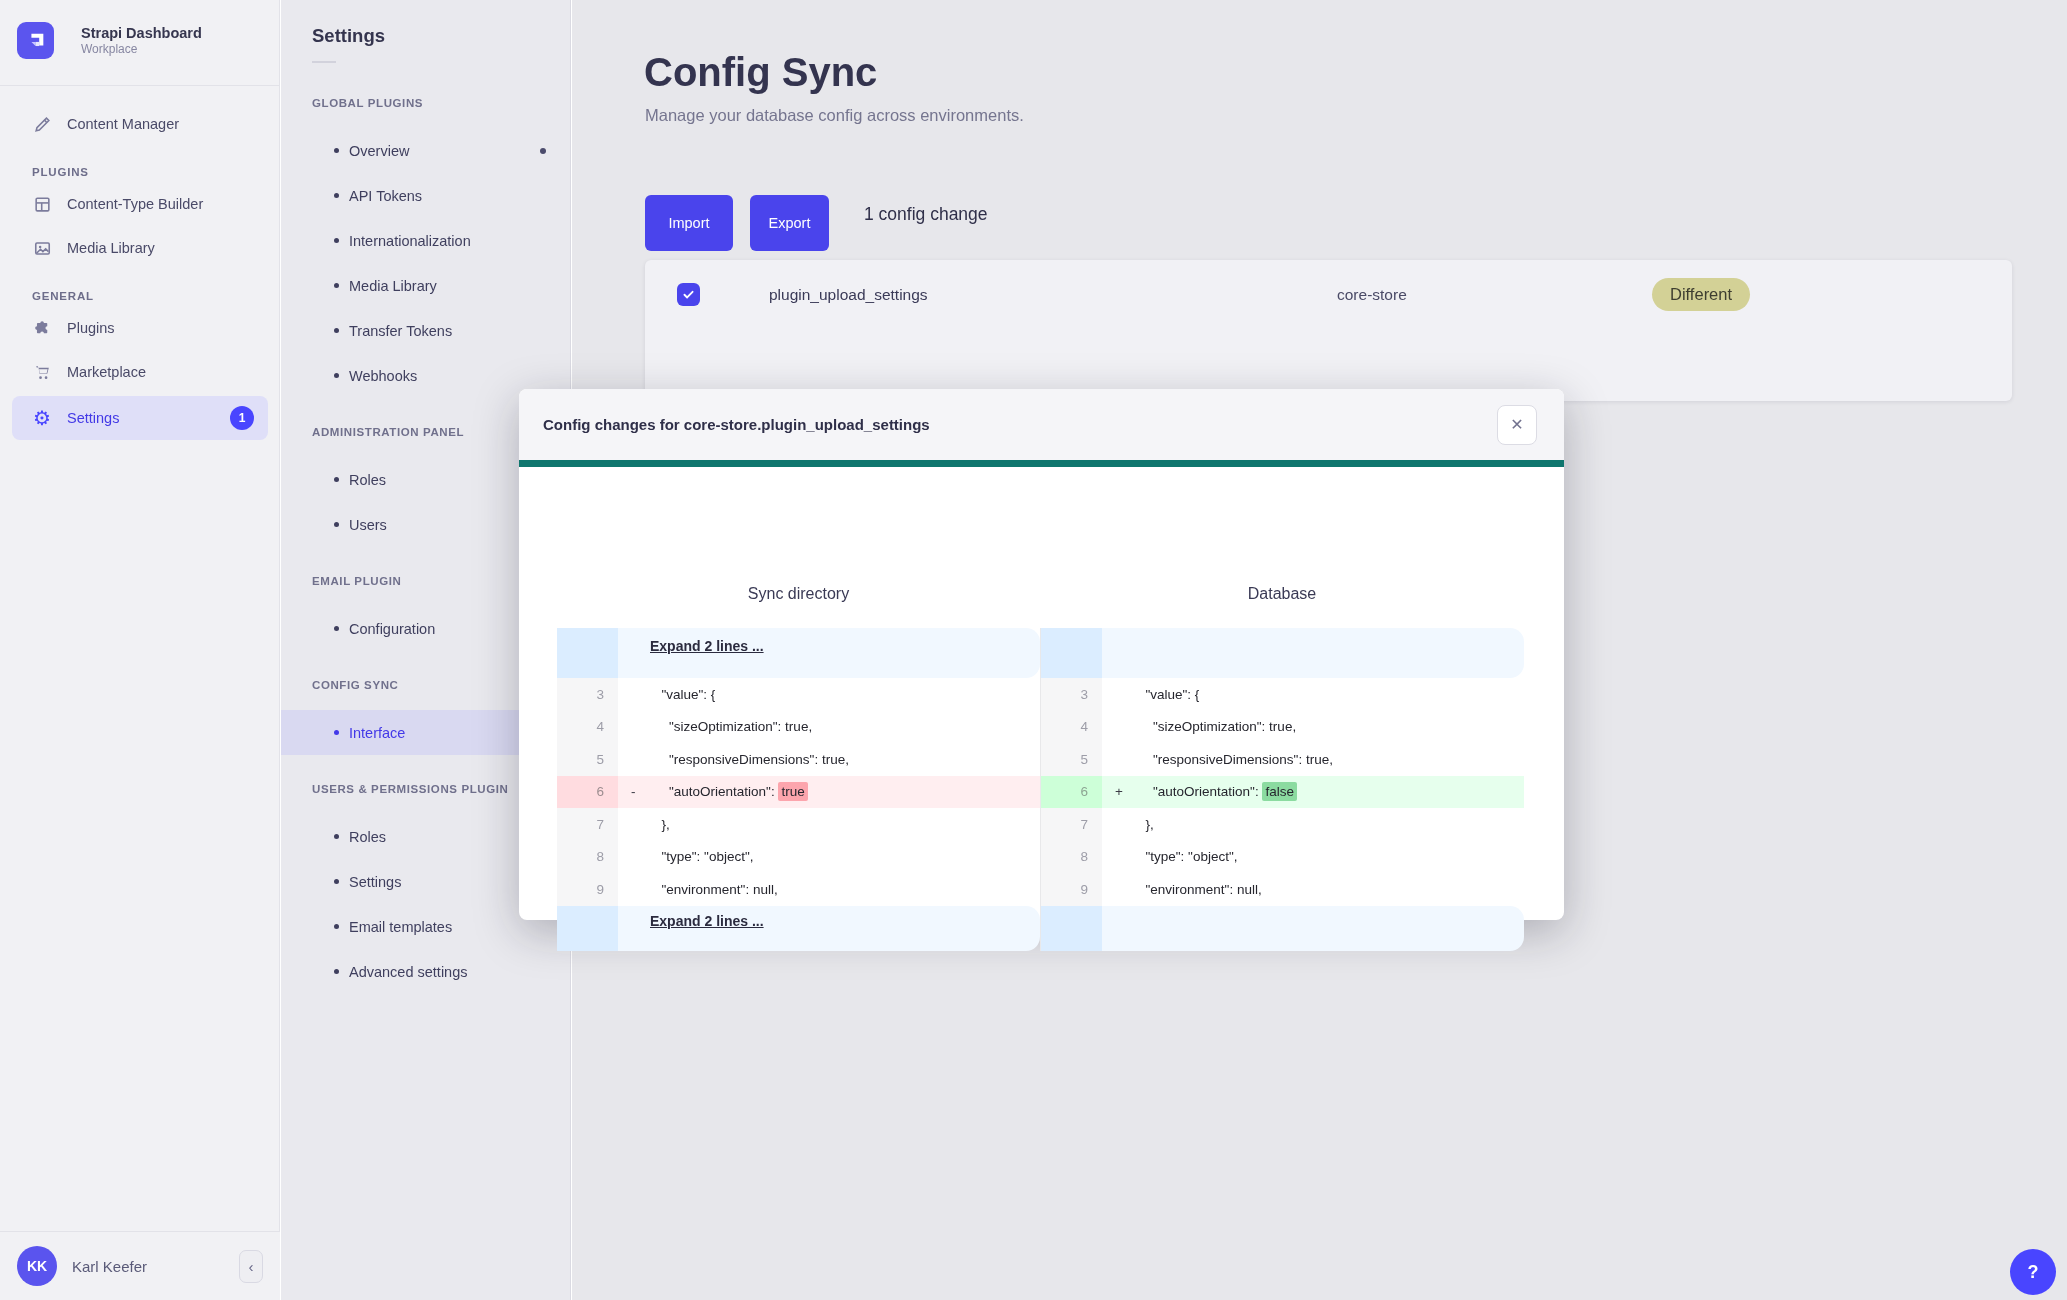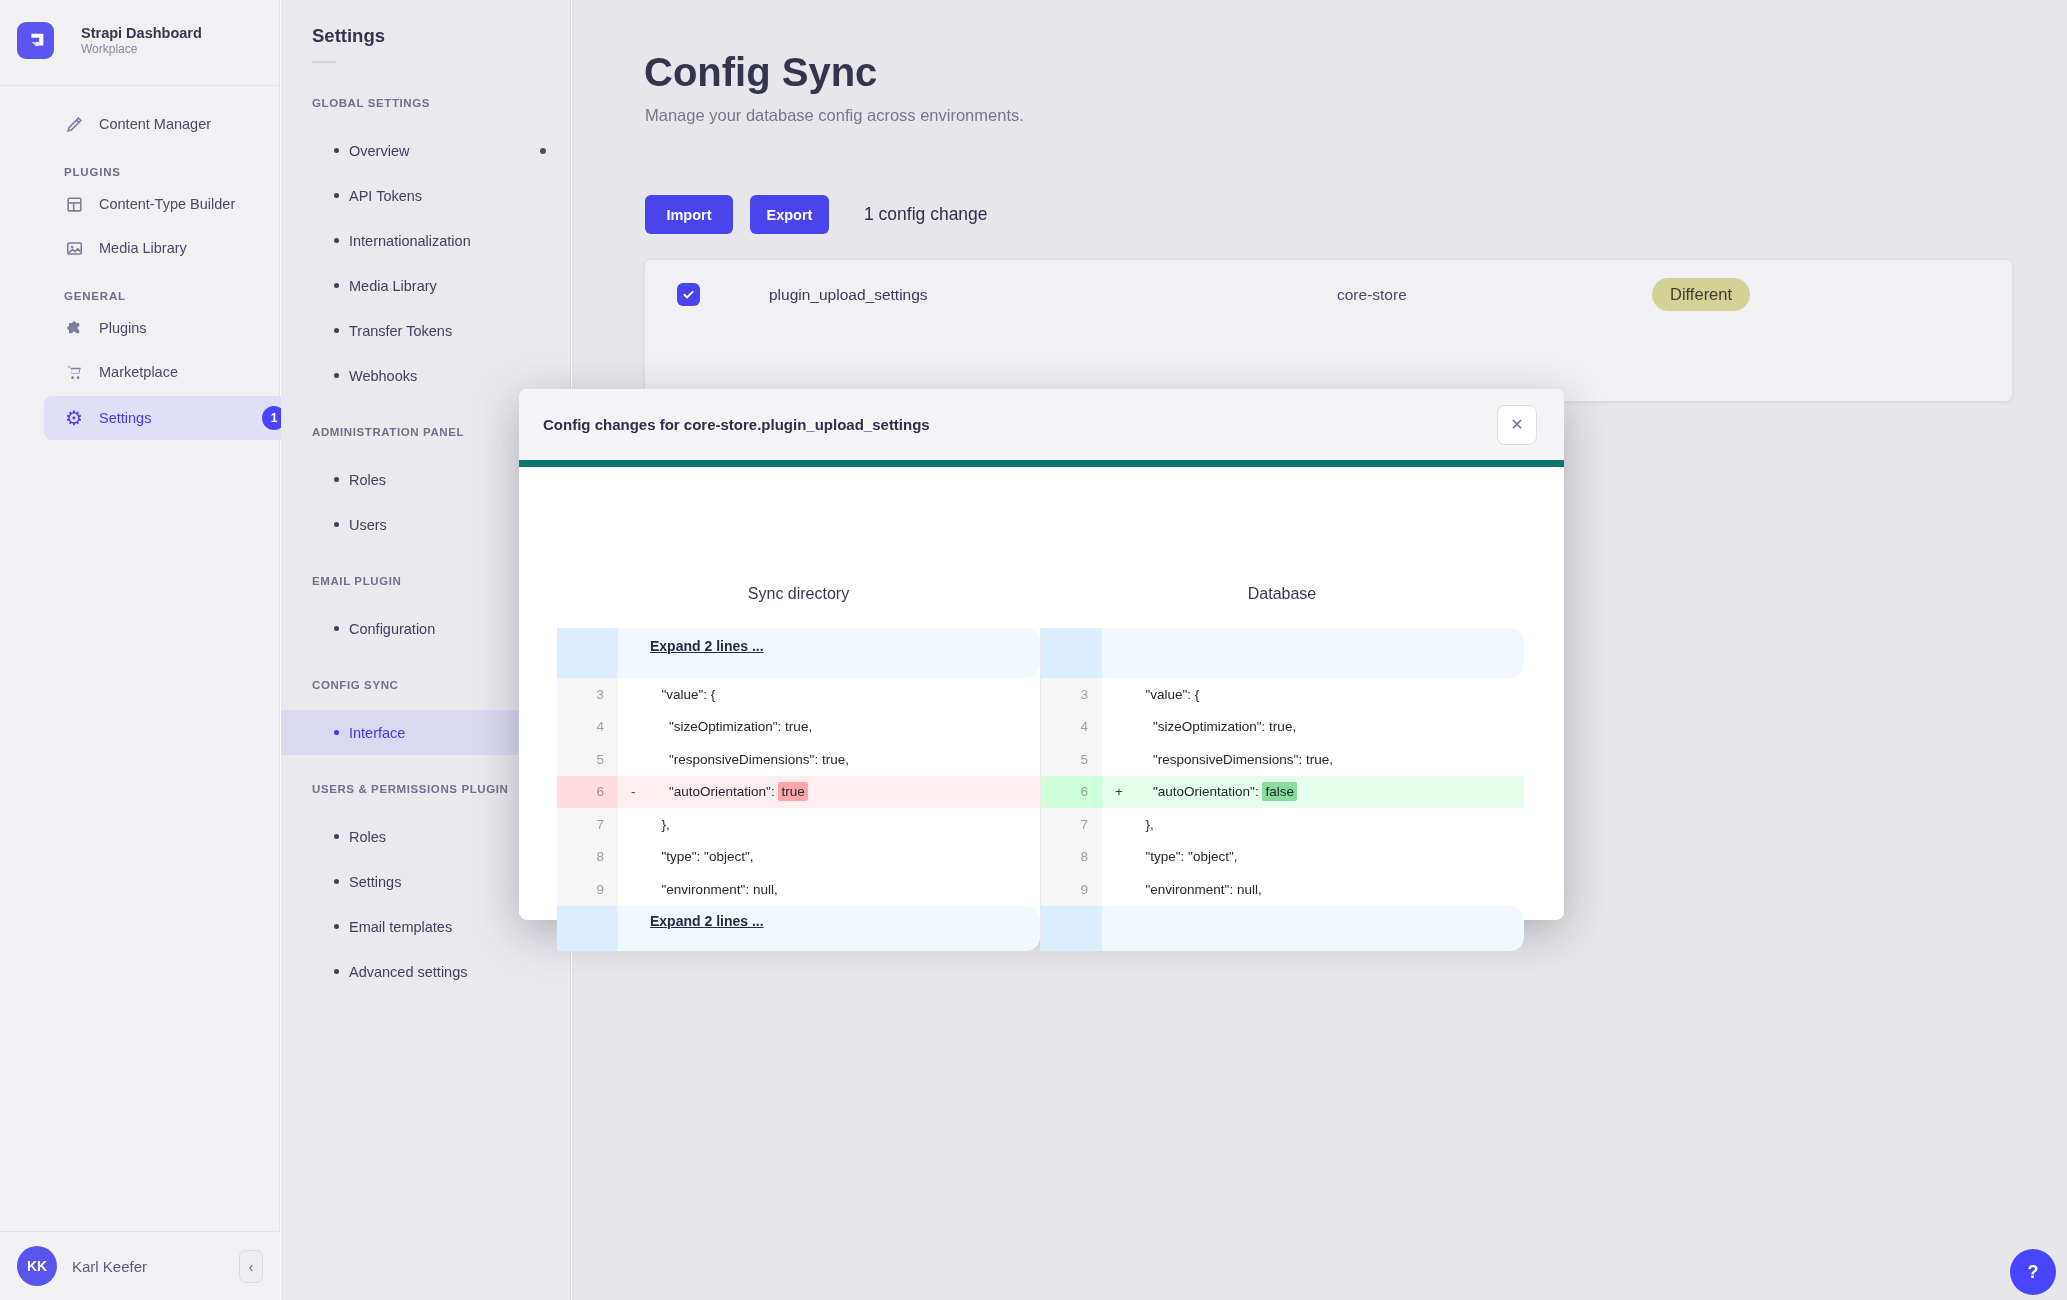--- a/index.html
+++ b/index.html
@@ -6,21 +6,21 @@
   body{width:2067px;height:1300px;position:relative;overflow:hidden;
        font-family:"Liberation Sans",sans-serif;-webkit-font-smoothing:antialiased;}
 
   
   .sidebar{position:absolute;left:0;top:0;width:280px;height:1300px;background:#f1f1f4;border-right:1px solid #e2e2e8;box-sizing:border-box;}
   .logo-row{display:flex;align-items:center;gap:27px;padding:22px 16px 20px 17px;}
   .logo-badge{width:37px;height:37px;border-radius:9px;background:#5b55ee;flex:none;display:flex;align-items:center;justify-content:center;}
   .logo-text .t1{font-size:14.5px;font-weight:700;color:#36364f;line-height:18px;}
   .logo-text .t2{font-size:12px;color:#8787a2;line-height:15px;}
   .side-divider{position:absolute;left:0;top:85px;width:280px;height:1px;background:#e2e2e8;}
-  .nav-list{position:absolute;left:0;top:86px;width:280px;padding-left:32px;}
+  .nav-list{position:absolute;left:0;top:86px;width:280px;}
   .nav-item{height:44px;display:flex;align-items:center;gap:15px;padding-left:32px;color:#4a4a68;font-size:14.5px;font-weight:500;cursor:default;}
   .nav-item .nicon{width:20px;height:20px;flex:none;display:flex;align-items:center;justify-content:center;color:#7c7c9c;}
   .nav-item.first{margin-top:16px;}
   .sec-label{margin:20px 0 4px 32px;font-size:11.5px;font-weight:700;letter-spacing:.8px;color:#6d6d8a;}
   .nav-item.active{margin:2px 12px 0 12px;padding-left:20px;border-radius:8px;background:#dfdff8;color:#4339e6;}
   .nav-item.active .nicon{color:#4945ff;}
   .gear-glyph{font-size:20px;line-height:20px;}
   .nav-badge{margin-left:auto;margin-right:14px;min-width:24px;height:24px;border-radius:12px;background:#4945ff;color:#fff;font-size:12px;display:flex;align-items:center;justify-content:center;font-weight:600;}
   .side-footer{position:absolute;left:0;bottom:0;width:280px;height:69px;border-top:1px solid #e2e2e8;display:flex;align-items:center;padding:0 17px;box-sizing:border-box;gap:15px;background:#f1f1f4;}
   .avatar{width:40px;height:40px;border-radius:50%;background:#5a54ee;color:#fff;font-size:14px;font-weight:700;display:flex;align-items:center;justify-content:center;flex:none;}
@@ -36,21 +36,21 @@
   .sn-item{height:45px;display:flex;align-items:center;padding-left:53px;font-size:14.5px;color:#3f3f5e;cursor:pointer;}
   .sn-bullet{width:5px;height:5px;border-radius:50%;background:#3f3f5e;margin-right:10px;flex:none;}
   .sn-dot{margin-left:auto;margin-right:24px;width:6px;height:6px;border-radius:50%;background:#4b4b6c;flex:none;}
   .sn-item.active{background:#d9d9f1;color:#4339e8;}
   .sn-item.active .sn-bullet{background:#4339e8;}
 
   
   .main{position:absolute;left:572px;top:0;width:1495px;height:1300px;background:#e7e7eb;}
   .page-title{position:absolute;left:72px;top:50px;font-size:40px;font-weight:700;color:#34344f;}
   .page-sub{position:absolute;left:73px;top:106px;font-size:16.5px;color:#75758f;}
-  .btn{position:absolute;top:195px;height:39px;border:none;border-radius:6px;background:#4a44ec;color:#fff;font-size:14.5px;font-weight:700;font-family:inherit;cursor:pointer;}
+  .btn{position:absolute;top:195px;height:56px;border:none;border-radius:6px;background:#4a44ec;color:#fff;font-size:14.5px;font-weight:400;font-family:inherit;cursor:pointer;}
   .btn-import{left:73px;width:88px;}
   .btn-export{left:178px;width:79px;}
   .changes{position:absolute;left:292px;top:195px;height:39px;line-height:39px;font-size:17.5px;font-weight:500;color:#2f2f49;}
 
   .card{position:absolute;left:73px;top:260px;width:1367px;height:141px;background:#f1f1f5;border-radius:6px;box-shadow:0 1px 4px rgba(30,30,60,.10);}
   .thead{position:relative;height:70px;border-bottom:1px solid #e0e0e8;}
   .trow{position:relative;height:70px;}
   .cbx{position:absolute;left:32px;width:23px;height:23px;border-radius:6px;background:#4a44ec;display:flex;align-items:center;justify-content:center;cursor:pointer;}
   .thead .cbx{top:24px;} .trow .cbx{top:23px;}
   .th{position:absolute;top:0;height:70px;line-height:70px;font-size:12.5px;font-weight:700;letter-spacing:.5px;color:#3d3d5c;}
@@ -175,21 +175,21 @@
     <div class="avatar">KK</div>
     <div class="user-name">Karl Keefer</div>
     <div class="collapse-btn">‹</div>
   </div>
 </div>
 
 <div class="subnav">
   <div class="subnav-title">Settings</div>
   <div class="subnav-hr"></div>
   <div class="sn-sections">
-      <div class="sn-label">GLOBAL SETTINGS</div>
+      <div class="sn-label">GLOBAL PLUGINS</div>
       <div class="sn-item">
         <span class="sn-bullet"></span>
         <span>Overview</span>
         <span class="sn-dot"></span>
       </div>
       <div class="sn-item">
         <span class="sn-bullet"></span>
         <span>API Tokens</span>
       </div>
       <div class="sn-item">

